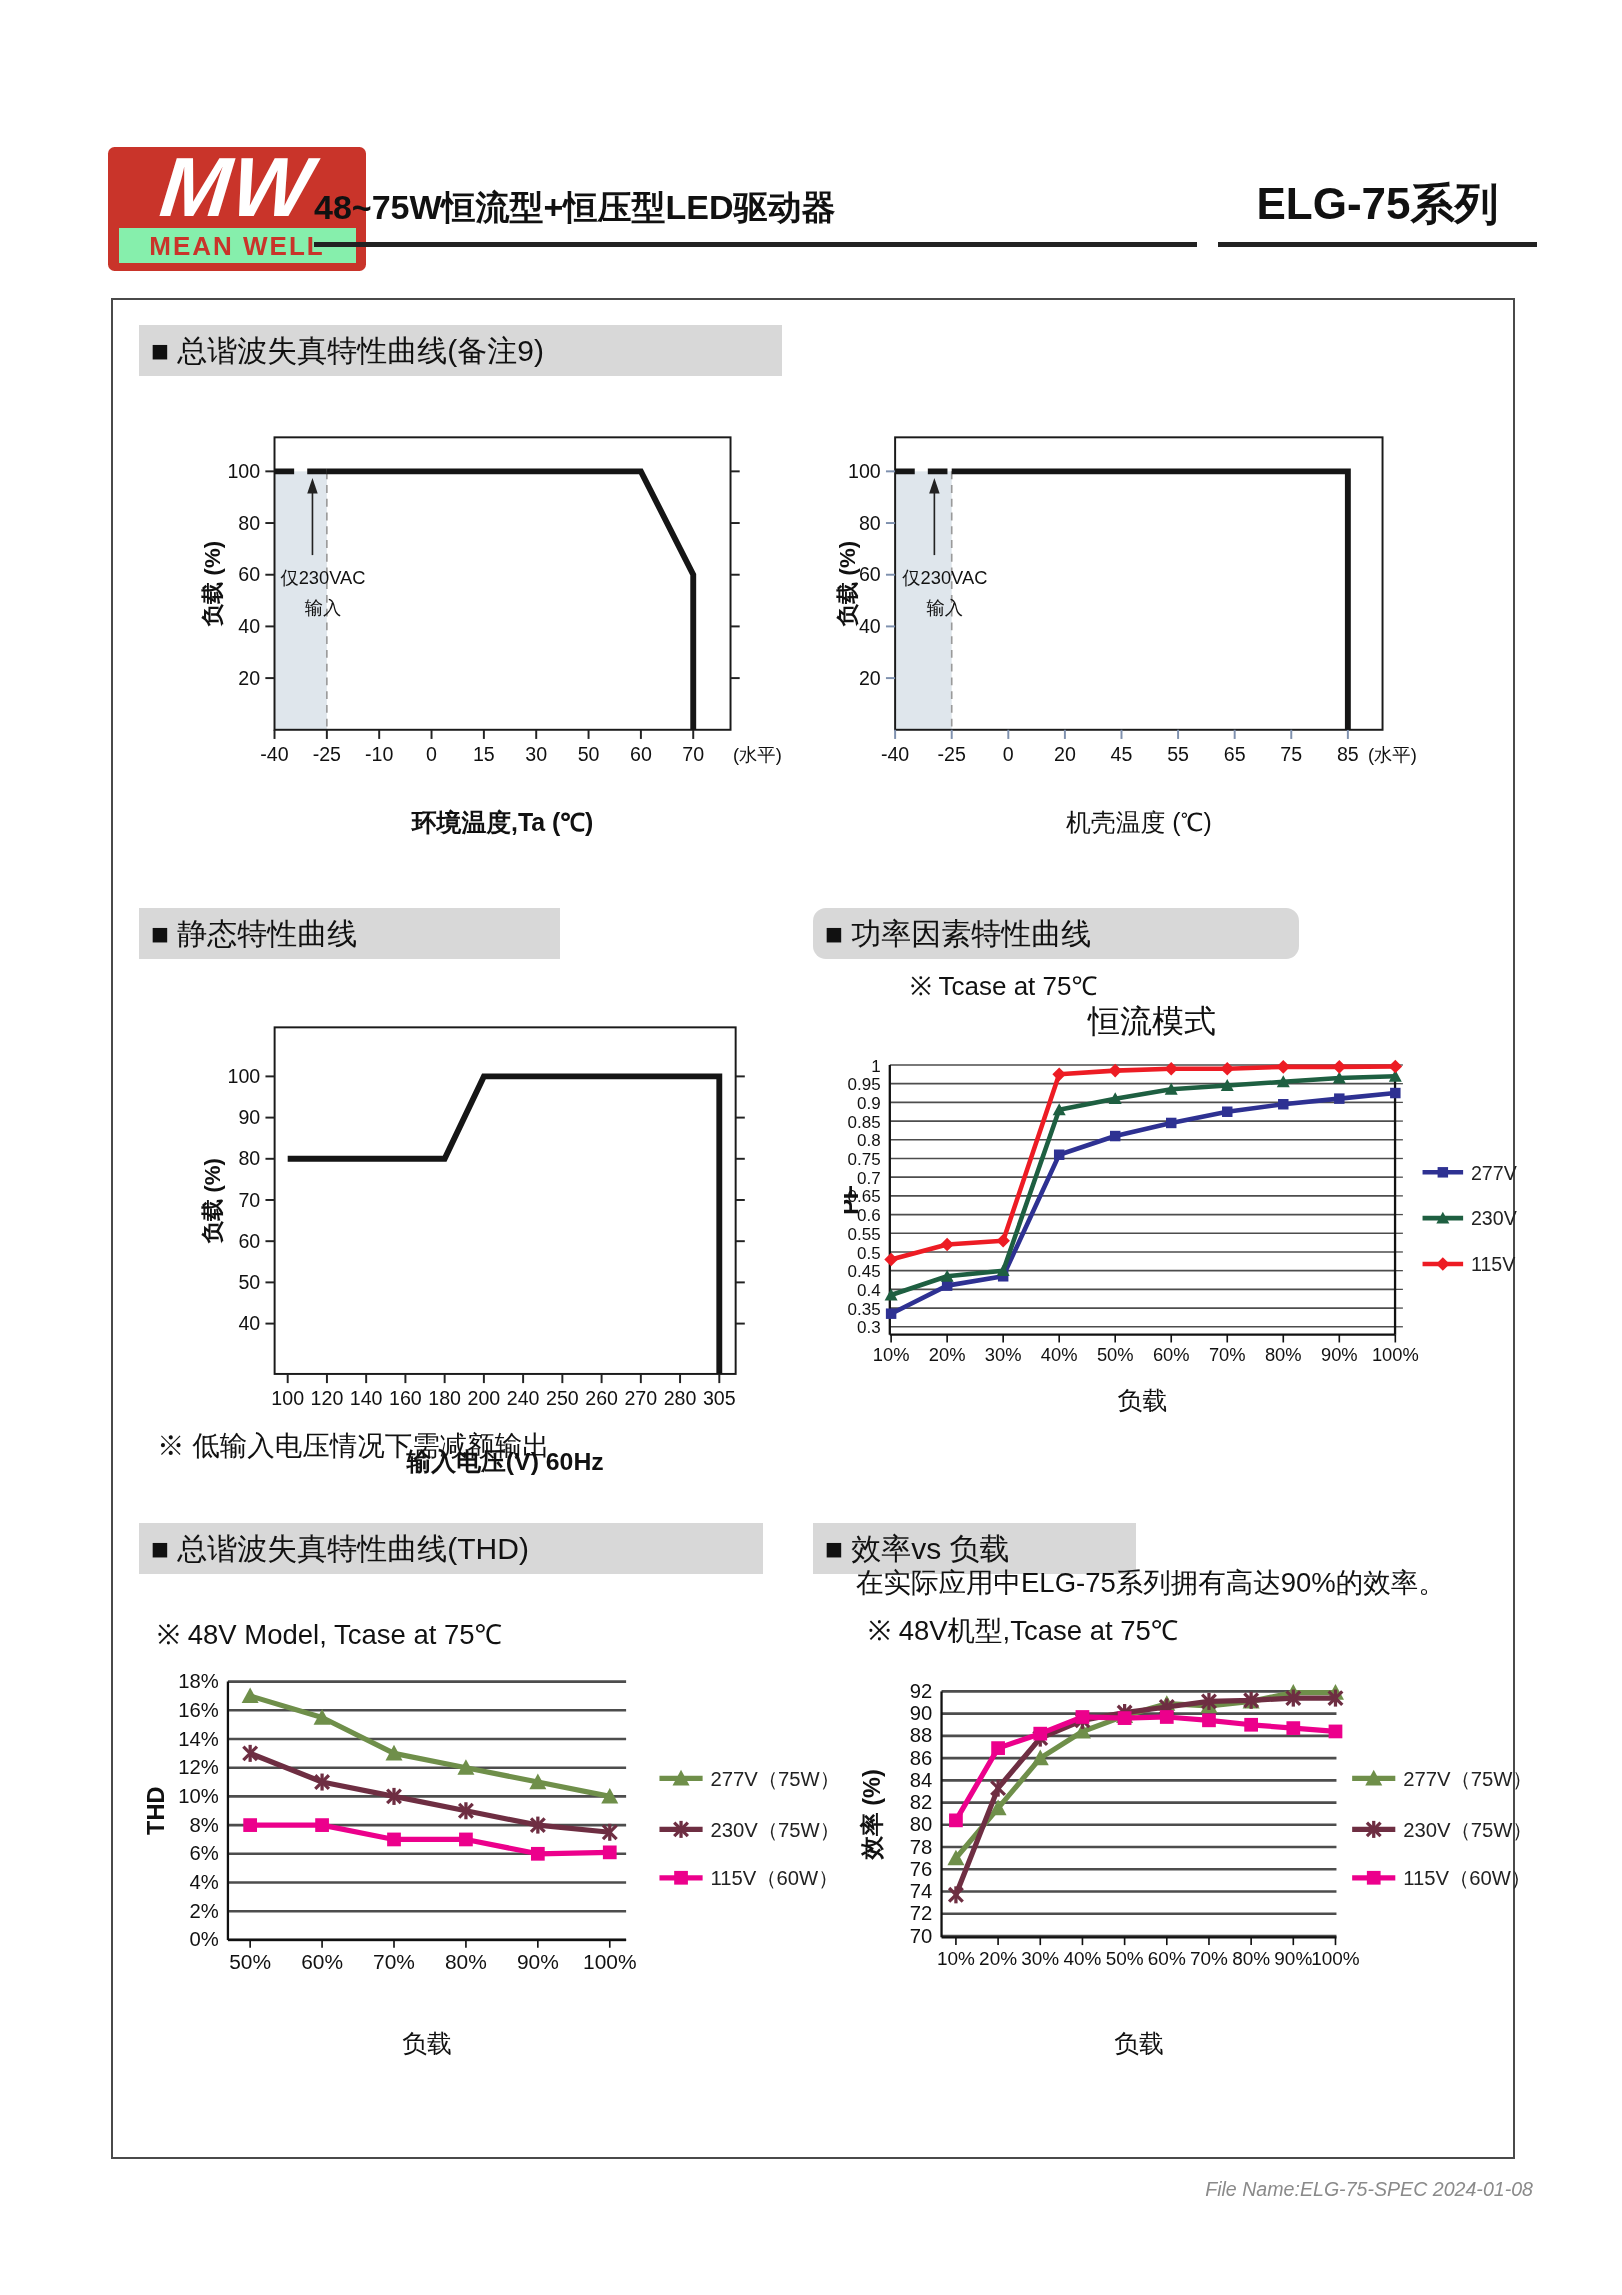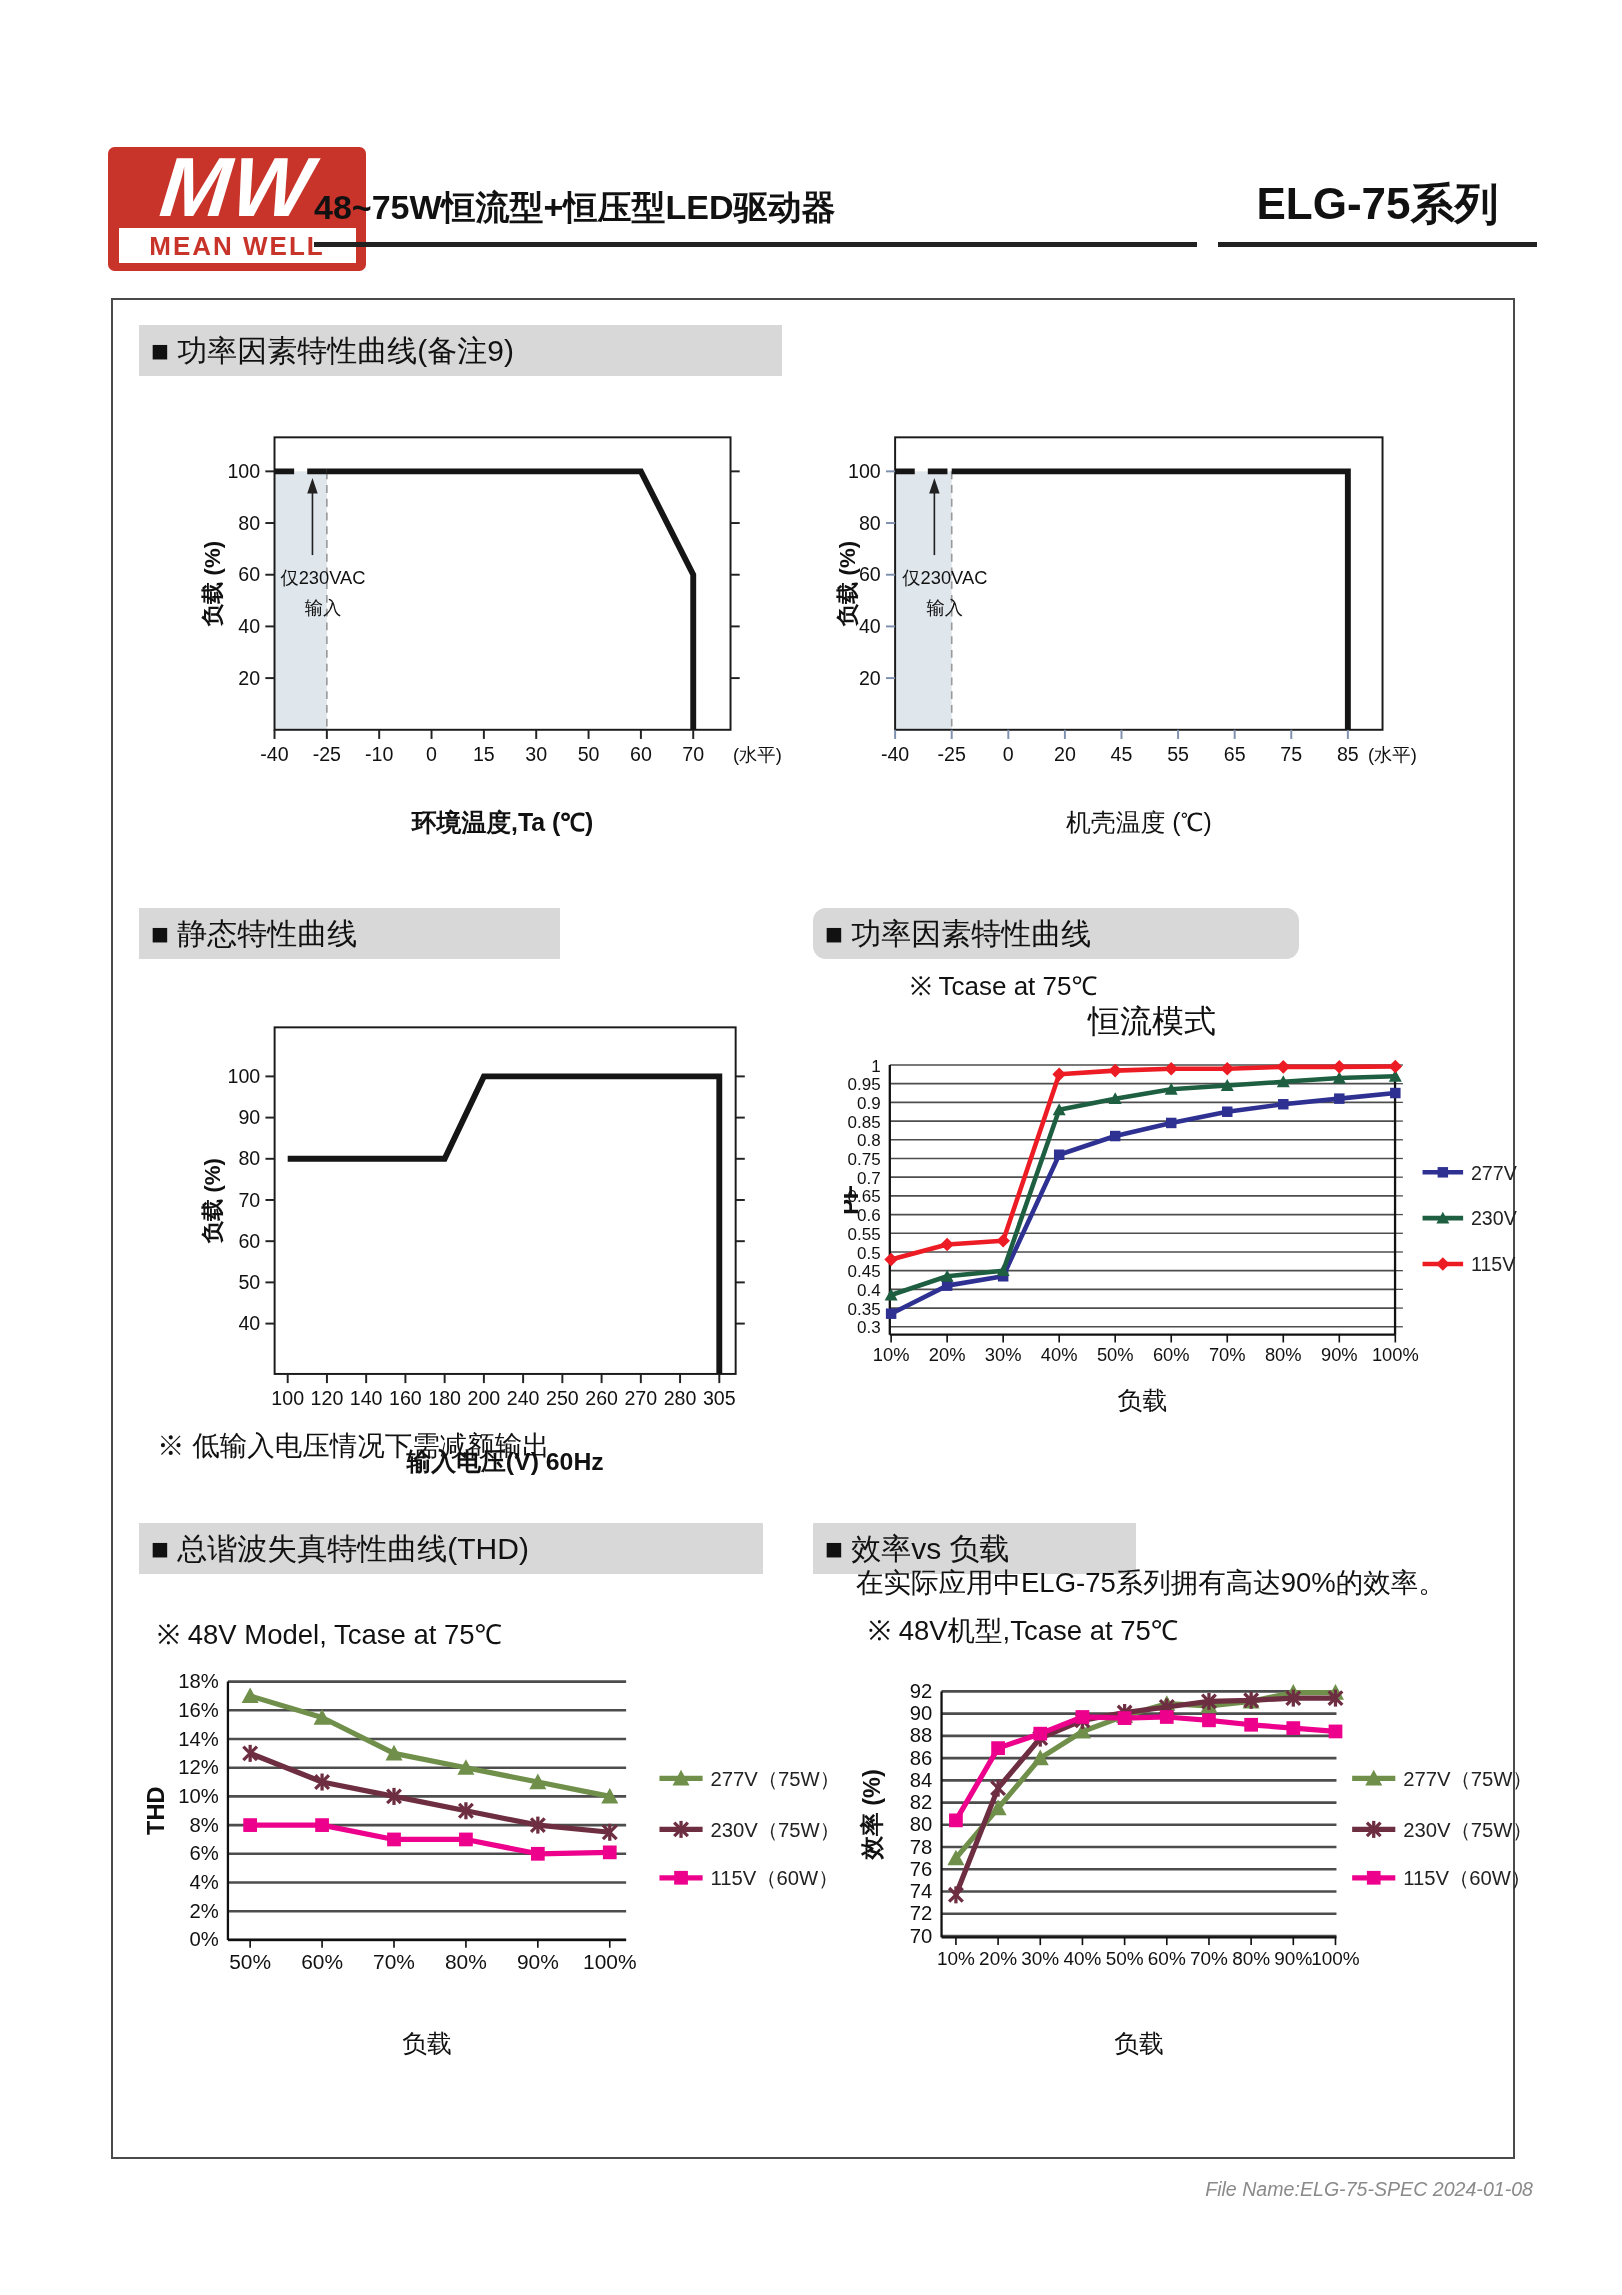--- a/index.html
+++ b/index.html
@@ -3,21 +3,21 @@
 <meta charset="utf-8">
 <style>
   html,body{margin:0;padding:0;background:#fff;}
   #page{position:relative;width:1623px;height:2295px;background:#ffffff;overflow:hidden;
         font-family:"Liberation Sans",sans-serif;color:#111;}
   .abs{position:absolute;}
   
   #logo{left:108px;top:147px;width:258px;height:124px;background:#c9342a;border-radius:6.5px;}
   #logo-mw{position:absolute;top:-7.9px;left:0;width:100%;text-align:center;font-size:84px;
            font-weight:bold;font-style:italic;color:#fff;letter-spacing:1.3px;transform:skewX(-6deg);}
-  #logo-strip{position:absolute;left:10.5px;right:10.5px;bottom:7.9px;height:35px;background:#ffffff;
+  #logo-strip{position:absolute;left:10.5px;right:10.5px;bottom:7.9px;height:35px;background:#86efac;
            color:#c9342a;font-weight:bold;font-size:26px;line-height:37px;text-align:center;letter-spacing:2px;}
   #main-title{left:314px;top:185px;width:883px;font-size:34px;font-weight:bold;
            padding-bottom:10.5px;border-bottom:5.9px solid #222;white-space:nowrap;}
   #series-title{left:1218px;top:175px;width:319px;font-size:44px;font-weight:bold;text-align:center;
            padding-bottom:7.9px;border-bottom:5.9px solid #222;white-space:nowrap;}
   #content-box{left:111px;top:298px;width:1400px;height:1857px;border:2px solid #4a4a4a;}
   .section-bar{background:#d8d8d8;height:51px;line-height:51px;font-size:30px;color:#111;
            padding-left:11.8px;white-space:nowrap;}
   .note{font-size:27.5px;color:#111;white-space:nowrap;}
   svg text{font-family:"Liberation Sans",sans-serif;}
@@ -30,21 +30,21 @@
 
   <div class="abs" id="logo">
     <div id="logo-mw">MW</div>
     <div id="logo-strip">MEAN WELL</div>
   </div>
   <div class="abs" id="main-title">48~75W恒流型+恒压型LED驱动器</div>
   <div class="abs" id="series-title">ELG-75系列</div>
 
   <div class="abs" id="content-box"></div>
 
-  <div class="abs section-bar" style="left:139px;top:325px;width:631px;">■ 功率因素特性曲线(备注9)</div>
+  <div class="abs section-bar" style="left:139px;top:325px;width:631px;">■ 总谐波失真特性曲线(备注9)</div>
   <div class="abs section-bar" style="left:139px;top:908px;width:409px;">■ 静态特性曲线</div>
   <div class="abs section-bar" style="left:813px;top:908px;width:474px;border-radius:13px;">■ 功率因素特性曲线</div>
   <div class="abs section-bar" style="left:139px;top:1523px;width:612px;">■ 总谐波失真特性曲线(THD)</div>
   <div class="abs section-bar" style="left:813px;top:1523px;width:311px;">■ 效率vs 负载</div>
 
   <div class="abs note" style="left:910px;top:967px;font-size:26px;">※ Tcase at 75℃</div>
   <div class="abs note" style="left:1021px;top:1000px;width:262px;text-align:center;font-size:32px;">恒流模式</div>
   <div class="abs note" style="left:157px;top:1428px;">※ 低输入电压情况下需减额输出</div>
   <div class="abs note" style="left:157px;top:1615px;">※ 48V Model, Tcase at 75℃</div>
   <div class="abs note" style="left:856px;top:1565px;">在实际应用中ELG-75系列拥有高达90%的效率。</div>

